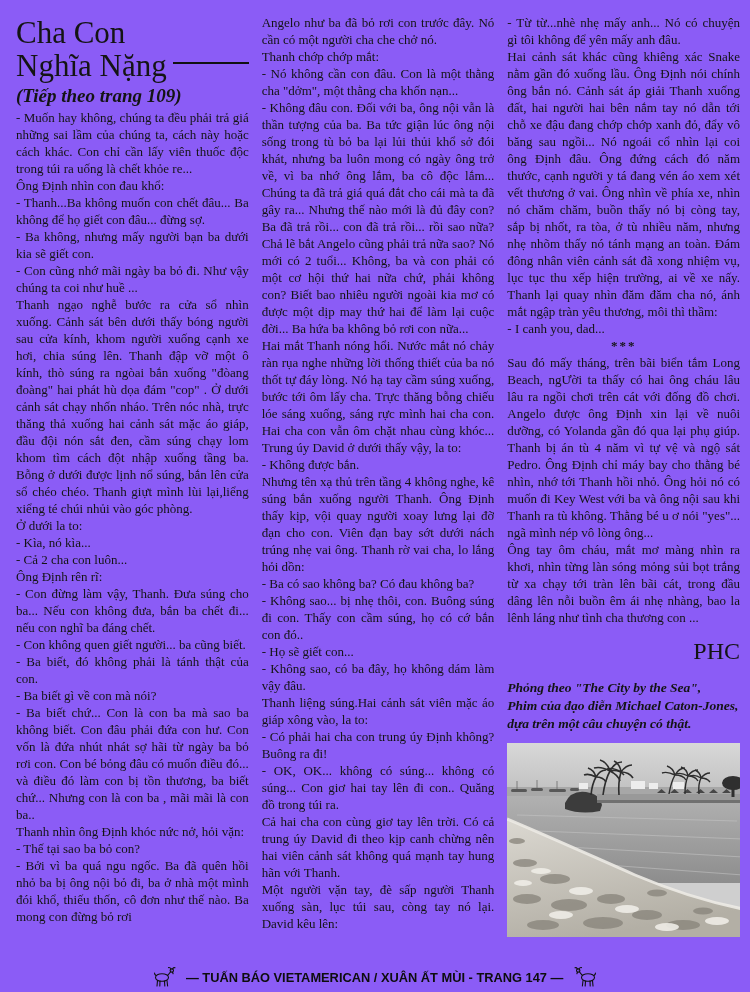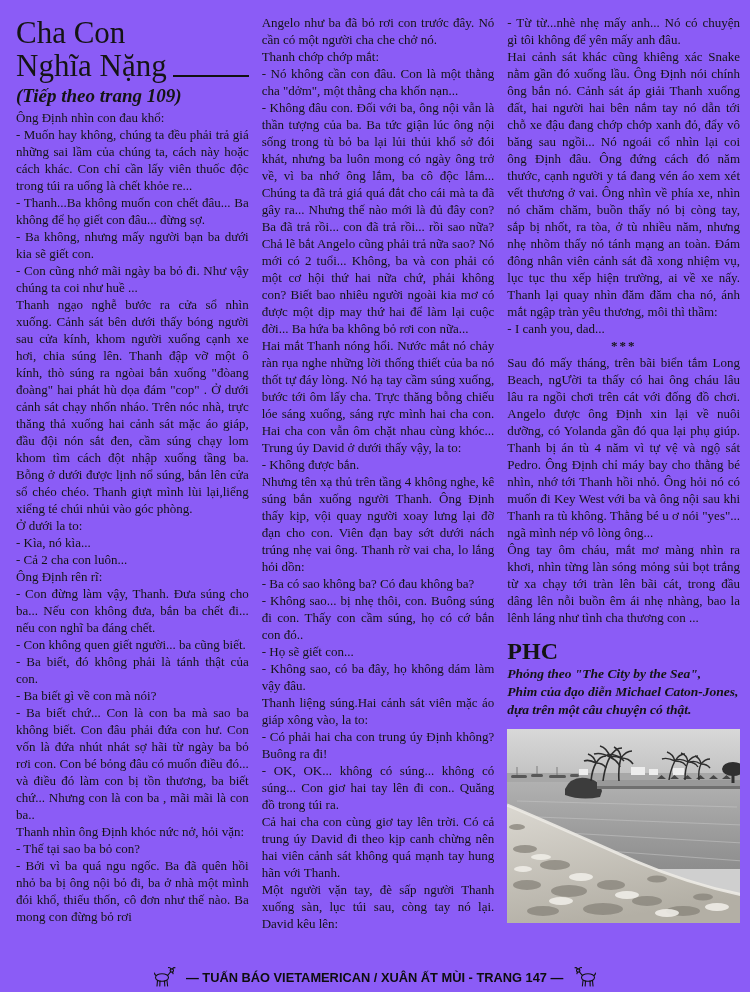--- a/index.html
+++ b/index.html
@@ -3,24 +3,24 @@
 <meta charset="utf-8">
 <style>
   html,body{margin:0;padding:0;background:#e9e9e9;}
   .page{position:relative;width:750px;height:992px;background:#8b5cf6;margin:0 auto;
         font-family:"Liberation Serif",serif;color:#141414;overflow:hidden;}
   .cols{display:flex;gap:13px;padding:14px 10px 0 16px;height:946px;overflow:hidden;}
   .col{width:233px;font-size:13px;line-height:17px;text-align:justify;overflow:hidden;}
   .col p{margin:0;}
   .col p.center{text-align:center;font-weight:bold;letter-spacing:2px;}
   .title{font-size:31px;line-height:33px;font-weight:normal;margin:2px 0 0 0;}
-  .title-row2{display:flex;align-items:flex-end;}
+  .title-row2{display:flex;align-items:center;}
   .title-underline{flex:1;border-bottom:2px solid #111;margin:0 0 5px 6px;min-width:30px;}
   .continuation{text-align:left;font-style:italic;font-weight:bold;font-size:19px;margin:5px 0 5px 0;}
-  .byline{font-weight:bold;font-size:24px;line-height:26px;margin:12px 0 1px 0;text-align:left;}
+  .byline{font-weight:normal;font-size:24px;line-height:26px;margin:12px 0 15px 0;text-align:right;}
   .credits{font-style:italic;font-weight:bold;font-size:13.5px;line-height:18px;text-align:left;}
   .credits p{margin:0;}
   .photo{display:block;margin-top:10px;width:236px;height:194px;background:#cfcfcf;}
   .footer{position:absolute;left:0;right:0;bottom:5px;display:flex;justify-content:center;
           align-items:center;}
   .footer-text{font-family:"Liberation Sans",sans-serif;font-weight:bold;font-size:13.5px;
                transform:scaleX(.95);white-space:nowrap;color:#0d0d0d;}
   .goat{width:26px;height:20px;}
   .goat.flip{transform:scaleX(-1);}
 </style>
@@ -33,22 +33,22 @@
     <div class="col">
       <h1 class="title">
         <span>Cha Con</span>
         <span class="title-row2">
           <span>Nghĩa Nặng</span>
           <span class="title-underline"></span>
         </span>
       </h1>
       <div class="continuation">(Tiếp theo trang 109)</div>
       <div>
+          <p class="para">- Muốn hay không, chúng ta đều phải trả giá những sai lầm của chúng ta, cách này hoặc cách khác. Con chỉ cần lấy viên thuốc độc trong túi  ra uống là chết khỏe re...</p>
           <p class="para">Ông Định nhìn con đau khổ:</p>
-          <p class="para">- Muốn hay không, chúng ta đều phải trả giá những sai lầm của chúng ta, cách này hoặc cách khác. Con chỉ cần lấy viên thuốc độc trong túi  ra uống là chết khỏe re...</p>
           <p class="para">- Thanh...Ba không muốn con chết đâu... Ba không để họ  giết con đâu... đừng sợ.</p>
           <p class="para">- Ba không, nhưng mấy người bạn ba dưới kia sẽ giết con.</p>
           <p class="para">- Con cũng nhớ mãi ngày ba bỏ đi. Như vậy chúng ta coi như huề ...</p>
           <p class="para">Thanh ngạo nghễ bước ra cửa sổ nhìn xuống. Cảnh sát bên dưới thấy bóng người sau cửa kính, khom người xuống cạnh xe hơi, chia súng lên. Thanh đập vỡ một ô kính, thò súng ra ngòai bắn xuống "đòang đoàng"  hai phát hù dọa đám "cop" . Ở dưới cảnh sát chạy nhốn nháo. Trên nóc nhà, trực thăng thả xuống hai cảnh sát mặc áo giáp, đầu đội nón sắt đen, cầm súng chạy lom khom tìm cách đột nhập xuống tầng ba. Bỗng ở dưới được lịnh nổ súng, bắn lên cửa sổ chéo chéo. Thanh giựt mình lùi lại,liểng xiểng té chúi nhủi vào góc phòng.</p>
           <p class="para">Ở dưới la to:</p>
           <p class="para">- Kìa, nó kìa...</p>
           <p class="para">- Cả 2 cha con luôn...</p>
           <p class="para">Ông Định rên rĩ:</p>
           <p class="para">- Con đừng làm vậy, Thanh. Đưa súng cho ba... Nếu con không đưa, bắn ba chết đi... nếu con nghĩ ba đáng chết.</p>
           <p class="para">- Con không quen giết người... ba cũng biết.</p>

